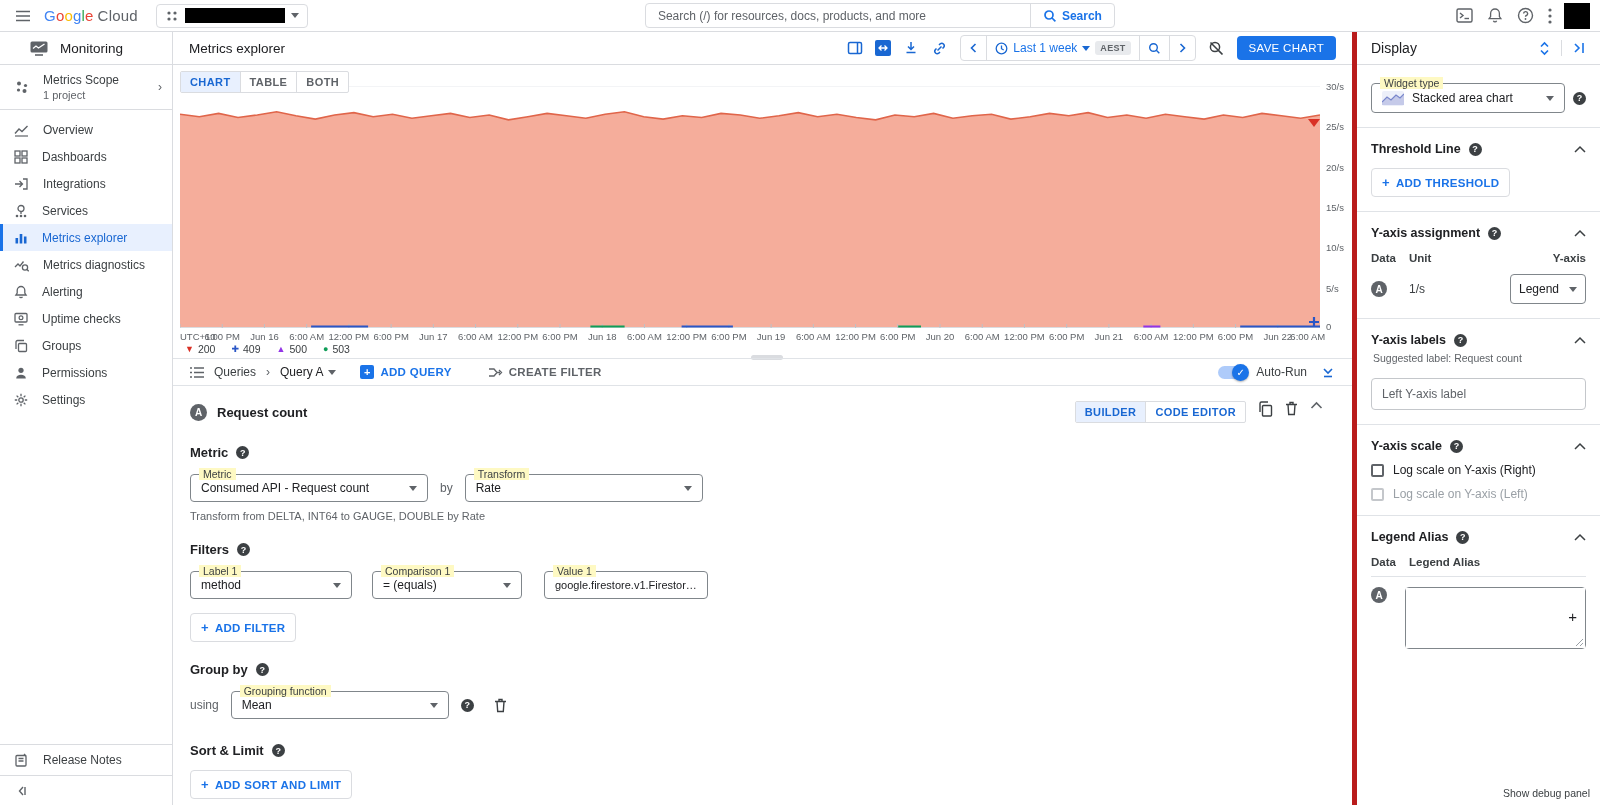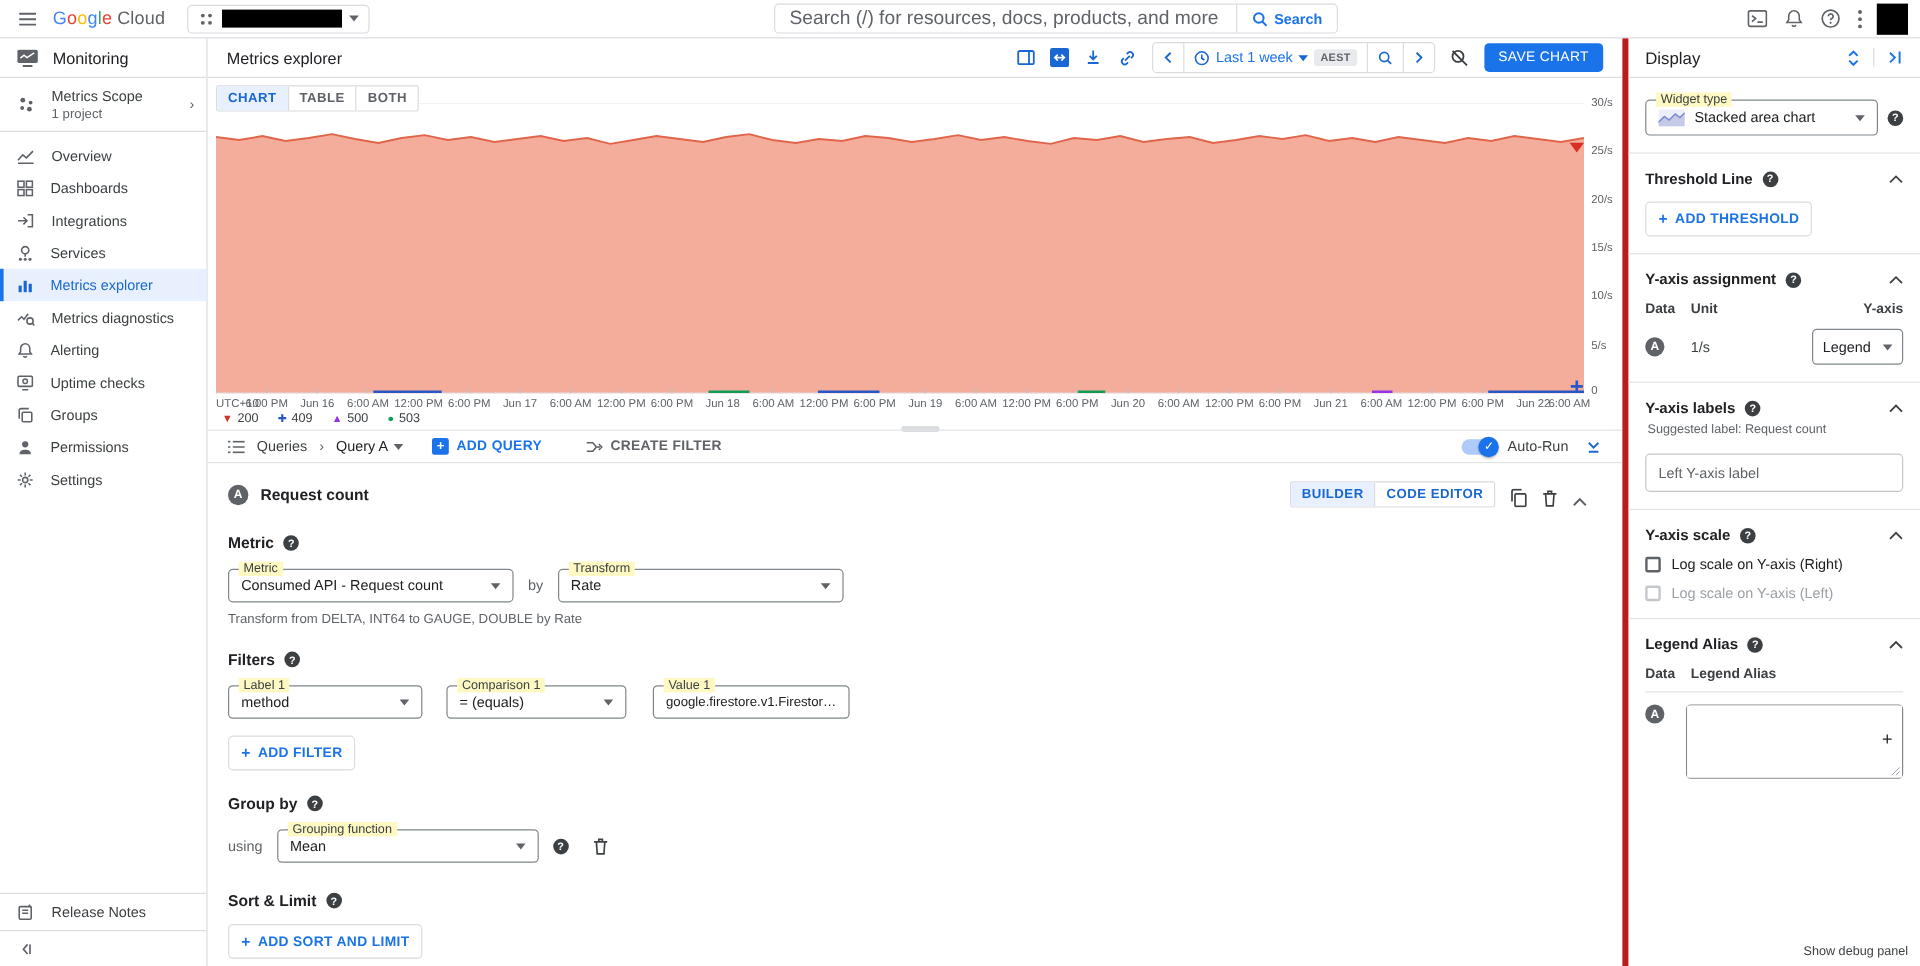--- a/index.html
+++ b/index.html
@@ -11,35 +11,35 @@
 
   
   .topbar{height:32px;display:flex;align-items:center;border-bottom:1px solid #dadce0;padding:0 10px;gap:8px}
   .hamburger{padding:4px;cursor:pointer}
   .glogo{display:flex;align-items:baseline;font-size:15px;font-weight:500;margin-right:10px;letter-spacing:.2px}
   .glogo .cloud{color:#5f6368;margin-left:4px;font-weight:400}
   .projsel{display:flex;align-items:center;gap:6px;border:1px solid #dadce0;border-radius:4px;height:24px;padding:0 8px;cursor:pointer}
   .projredact{width:100px;height:15px;background:#000}
   .caret{width:0;height:0;border-left:4px solid transparent;border-right:4px solid transparent;border-top:5px solid #5f6368}
   .searchwrap{margin-left:auto;margin-right:auto;display:flex;align-items:center;border:1px solid #dadce0;border-radius:4px;height:25px;width:470px;background:#fff}
-  .searchwrap input{flex:1;border:0;outline:0;font-size:16px;padding:0 12px;color:#202124;background:transparent;font-family:inherit}
+  .searchwrap input{flex:1;border:0;outline:0;font-size:12px;padding:0 12px;color:#202124;background:transparent;font-family:inherit}
   .searchwrap input::placeholder{color:#5f6368}
   .searchbtn{display:flex;align-items:center;gap:5px;border-left:1px solid #dadce0;height:100%;padding:0 12px;color:#1a73e8;font-weight:700;font-size:12px;cursor:pointer}
   .tbicons{display:flex;align-items:center;gap:14px;margin-left:4px}
   .tbicons .tbi{cursor:pointer}
   .avatar{width:26px;height:26px;background:#000;margin-left:4px}
 
   
   .app{display:flex;height:773px}
   .sidebar{width:173px;border-right:1px solid #dadce0;display:flex;flex-direction:column;flex:0 0 173px}
   .main{flex:1;position:relative;min-width:0}
   .rightpanel{width:248px;flex:0 0 248px;border-left:5px solid #b91c1c;display:flex;flex-direction:column;position:relative}
 
   
-  .sb-head{height:33px;display:flex;align-items:center;gap:12px;padding:0 14px;border-bottom:1px solid #dadce0}
+  .sb-head{height:33px;display:flex;align-items:center;gap:12px;padding:0 30px;border-bottom:1px solid #dadce0}
   .sb-head .t{font-size:13.5px;color:#202124}
   .scope{display:flex;align-items:center;gap:12px;padding:8px 10px 8px 14px;border-bottom:1px solid #dadce0;cursor:pointer}
   .scope .tt{font-size:12px;color:#3c4043}
   .scope .st{font-size:11px;color:#5f6368;margin-top:2px}
   .scope .chev{margin-left:auto;color:#5f6368;font-size:12px}
   .nav{padding:6px 0;flex:1}
   .nav-item{height:27px;display:flex;align-items:center;gap:14px;padding:0 14px;color:#3c4043;cursor:pointer;position:relative}
   .nav-item .lbl{font-size:12px}
   .nav-item.active{background:#e8f0fe;color:#1967d2}
   .nav-item.active::before{content:"";position:absolute;left:0;top:0;bottom:0;width:3px;background:#1a73e8}
@@ -89,21 +89,21 @@
   .toggle{width:30px;height:13px;border-radius:7px;background:#aecbfa;position:relative}
   .toggle .knob{position:absolute;right:-1px;top:-2px;width:17px;height:17px;border-radius:50%;background:#1a73e8;color:#fff;display:flex;align-items:center;justify-content:center;font-size:10px;box-shadow:0 1px 2px rgba(0,0,0,.3)}
   .toggle .knob::after{content:"✓"}
   .autorun .al{color:#3c4043;font-size:12px}
 
   
   .builder{position:absolute;left:0;right:12px;top:355px;bottom:0;padding:14px 17px 0 17px;overflow:hidden}
   .bhead{display:flex;align-items:center;gap:10px}
   .abadge{width:17px;height:17px;border-radius:50%;background:#5f6368;color:#fff;font-size:10px;font-weight:700;display:flex;align-items:center;justify-content:center}
   .btitle{font-size:13px;font-weight:700;color:#202124}
-  .bhead-right{margin-left:auto;display:flex;align-items:flex-end;gap:12px}
+  .bhead-right{margin-left:auto;display:flex;align-items:flex-start;gap:12px}
   .modetabs{display:flex;border:1px solid #dadce0;border-radius:2px;overflow:hidden}
   .mtab{font-size:11px;font-weight:700;letter-spacing:.4px;color:#1967d2;padding:4px 9px;cursor:pointer}
   .mtab + .mtab{border-left:1px solid #dadce0}
   .mtab.active{background:#e8f0fe}
   .secthead{display:flex;align-items:center;gap:8px;font-size:13px;font-weight:700;color:#202124}
   .qicon{width:13px;height:13px;border-radius:50%;background:#3c4043;color:#fff;font-size:9px;font-weight:700;display:inline-flex;align-items:center;justify-content:center;flex:0 0 auto}
   .formrow{display:flex;align-items:center;gap:12px;margin-top:14px}
   .mfield{position:relative;border:1px solid #80868b;border-radius:4px;height:28px;display:flex;align-items:center;padding:0 10px;background:#fff;cursor:pointer}
   .mfield .flabel{position:absolute;top:-7px;left:8px;font-size:10.5px;background:#fef9c3;padding:0 4px;color:#3c4043;white-space:nowrap}
   .mfield .fval{font-size:12px;color:#202124;white-space:nowrap;overflow:hidden;text-overflow:ellipsis;flex:1}

